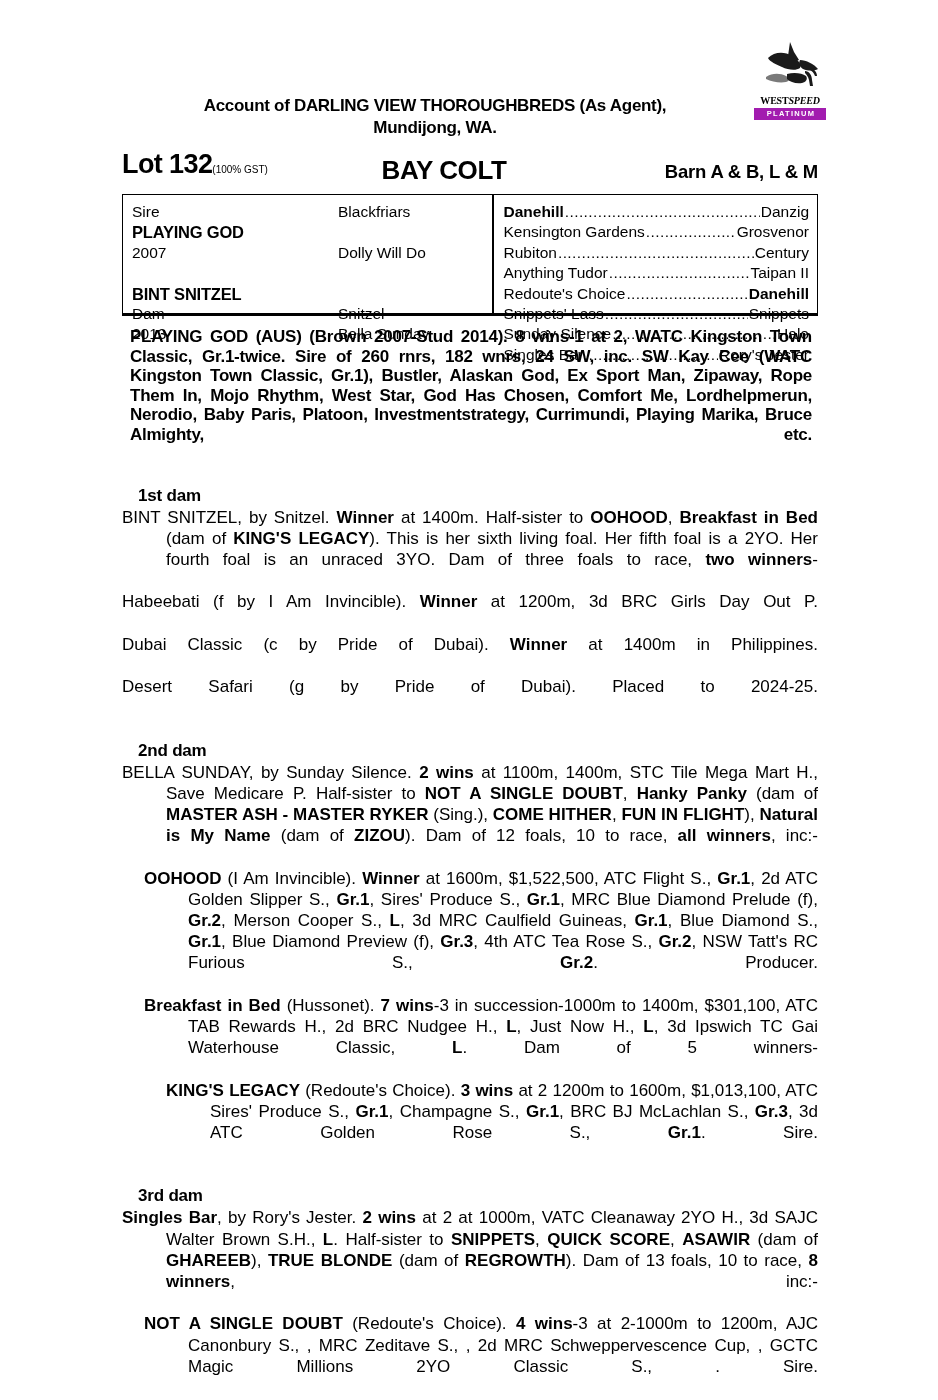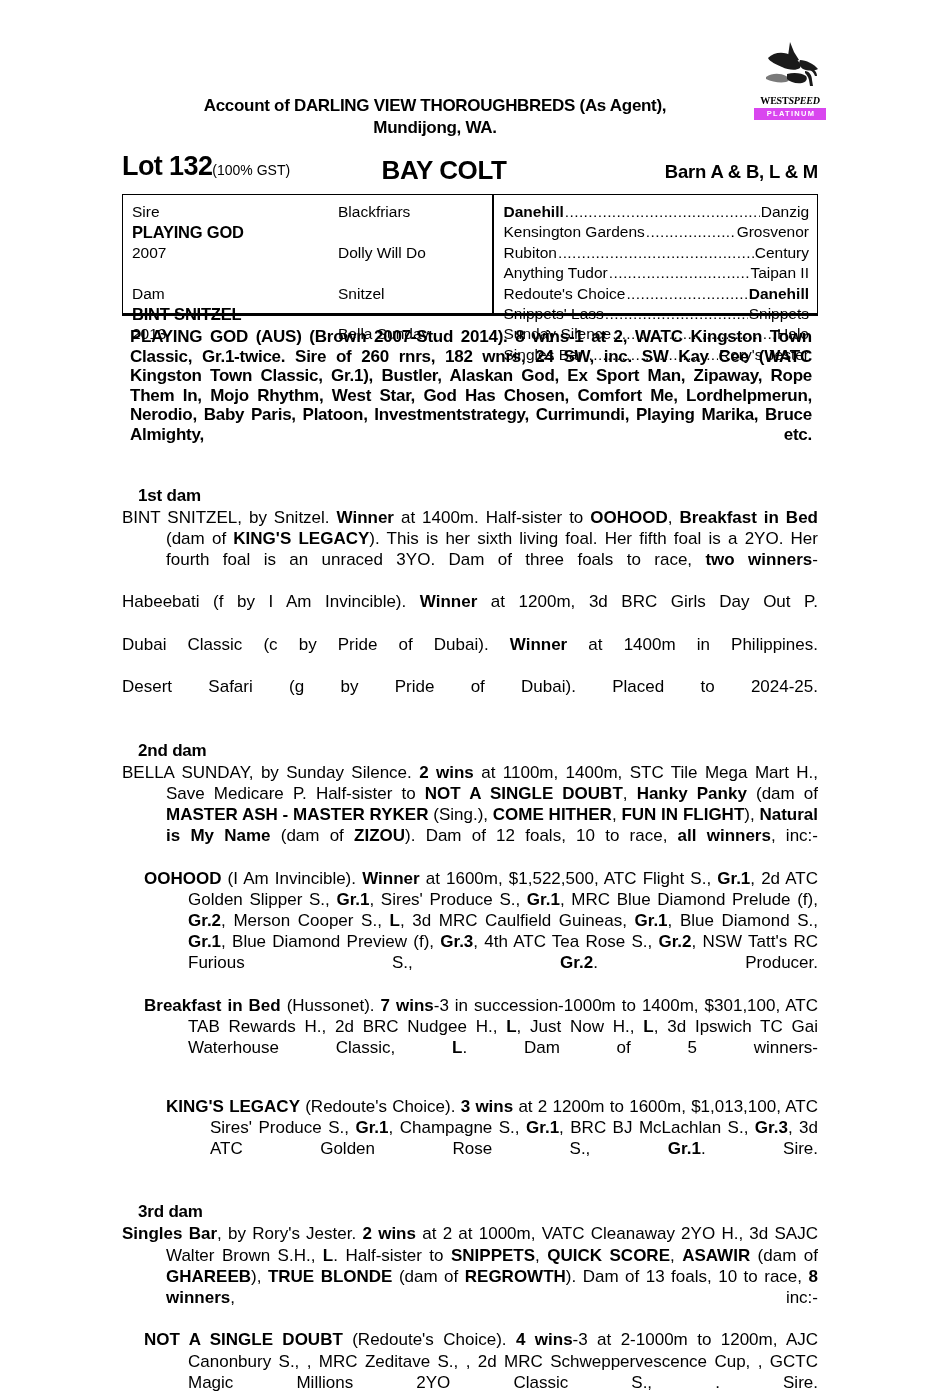--- a/index.html
+++ b/index.html
@@ -40,21 +40,21 @@
     font-family: Liberation Serif, serif;
     font-size: 10px;
     font-weight: bold;
     letter-spacing: -0.2px;
     line-height: 11px;
     margin-top: -1px;
   }
   .logo-word .w1 { font-style: normal; }
   .logo-word .w2 { font-style: italic; font-weight: bold; }
   .logo-plat {
-    background: #d946ef;
+    background: #a21caf;
     color: #ffffff;
     font-size: 7.5px;
     font-weight: bold;
     letter-spacing: 1.3px;
     padding: 1.5px 0 1.5px 2px;
     margin-top: 1.5px;
     line-height: 9px;
   }
 
   
@@ -75,21 +75,21 @@
   .lot {
     position: absolute;
     left: 0;
     bottom: 0;
     font-size: 27px;
     font-weight: bold;
     letter-spacing: -0.6px;
     line-height: 30px;
   }
   .gst {
-    font-size: 14px;
+    font-size: 10px;
     font-weight: normal;
     letter-spacing: 0;
   }
   .colour-sex {
     position: absolute;
     left: 0;
     right: 0;
     bottom: 0;
     text-align: center;
     font-size: 26px;
@@ -215,21 +215,21 @@
     line-height: 21.2px;
     text-align: justify;
     text-justify: inter-word;
   }
   .ent::after { content: ""; display: inline-block; width: 100%; }
   .lvl0 { padding-left: 0;   text-indent: 0; }
   .lvl0.hang { padding-left: 44px; text-indent: -44px; }
   .lvl1 { padding-left: 22px; text-indent: 0; }
   .lvl1.hang { padding-left: 66px; text-indent: -44px; }
   .lvl2 { padding-left: 44px; text-indent: 0; }
-  .lvl2.hang { padding-left: 88px; text-indent: -44px; margin-top: 16px; }
+  .lvl2.hang { padding-left: 88px; text-indent: -44px; }
 </style>
 </head>
 <body>
 
 <div class="page">
 
   <div class="logo-wrap">
     <svg class="logo-mark" viewBox="0 0 72 58">
       <path d="M36 4 L40 14 L45 22 L40 24 L34 18 Z" fill="#1a1a1a"></path>
       <path d="M14 20 C20 14, 30 13, 38 18 C44 22, 48 26, 46 30 C42 33, 34 32, 28 29 C22 26, 16 24, 14 20 Z" fill="#1a1a1a"></path>
@@ -268,26 +268,26 @@
         </div>
         <div class="pl-row">
           <span class="pl-a">2007</span>
           <span class="pl-b">Dolly Will Do</span>
         </div>
         <div class="pl-row">
           <span class="pl-a"></span>
           <span class="pl-b"></span>
         </div>
         <div class="pl-row">
+          <span class="pl-a pl-name">BINT SNITZEL</span>
+          <span class="pl-b"></span>
+        </div>
+        <div class="pl-row">
           <span class="pl-a">Dam</span>
           <span class="pl-b">Snitzel</span>
-        </div>
-        <div class="pl-row">
-          <span class="pl-a pl-name">BINT SNITZEL</span>
-          <span class="pl-b"></span>
         </div>
         <div class="pl-row">
           <span class="pl-a">2013</span>
           <span class="pl-b">Bella Sunday</span>
         </div>
         <div class="pl-row">
           <span class="pl-a"></span>
           <span class="pl-b"></span>
         </div>
       </div>

